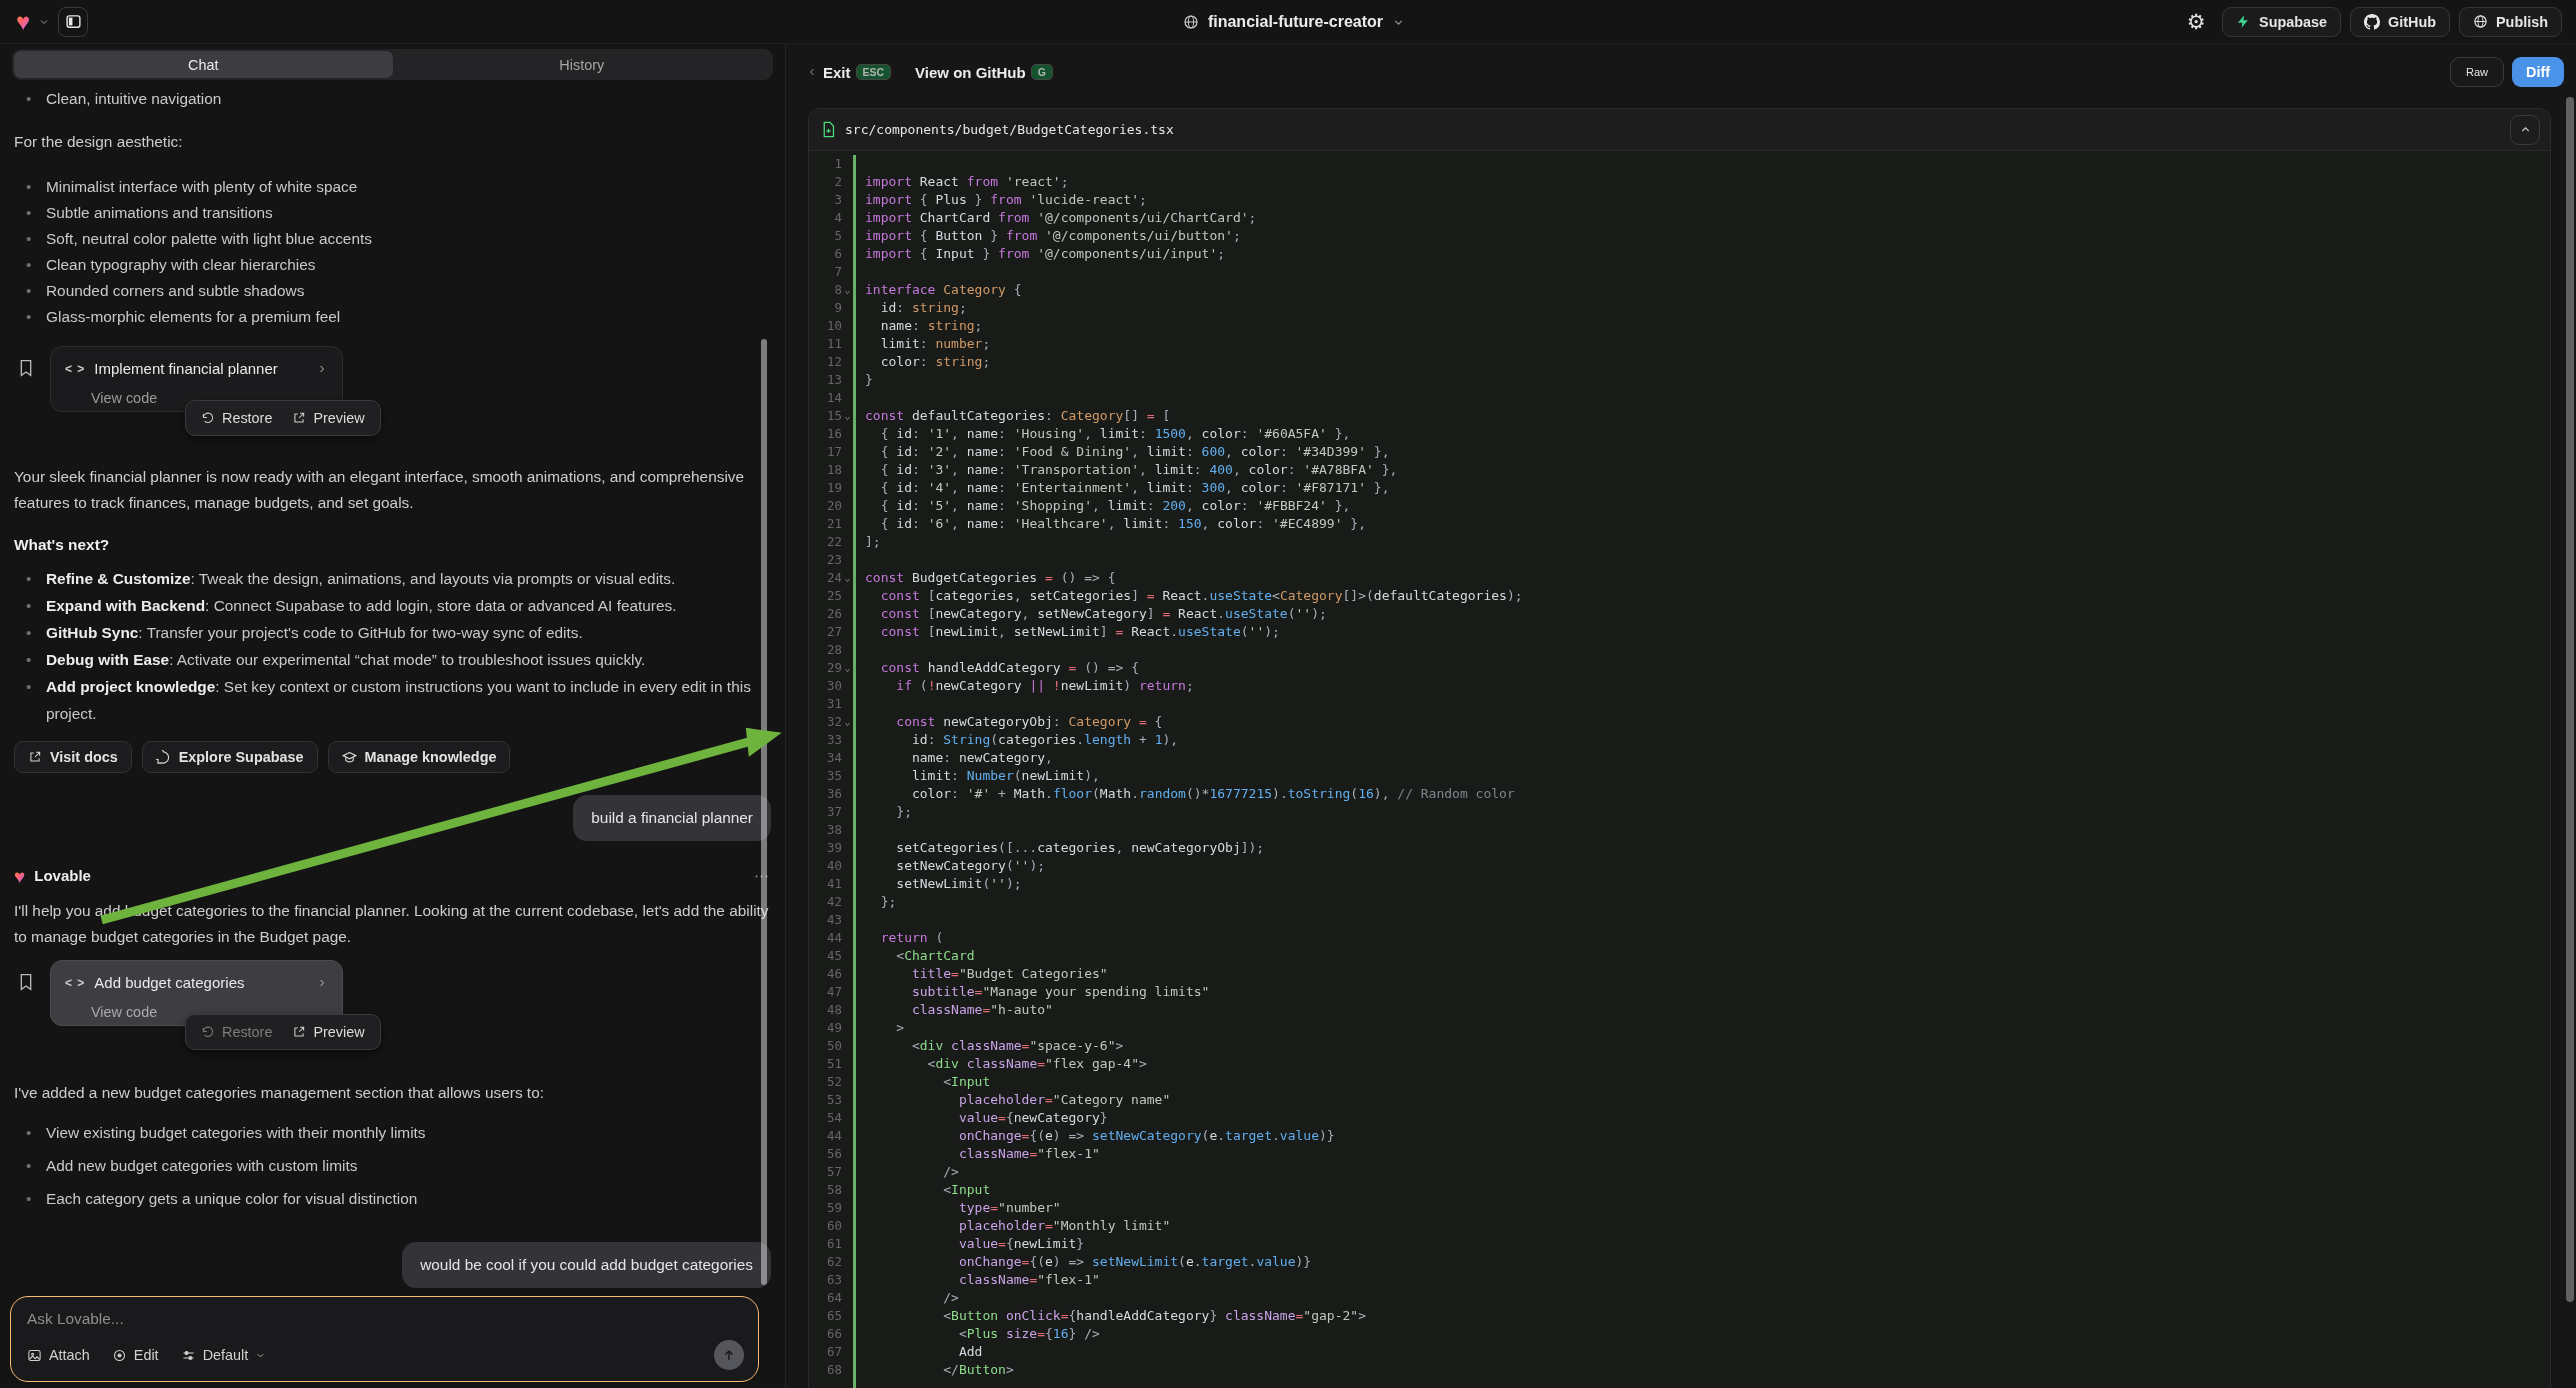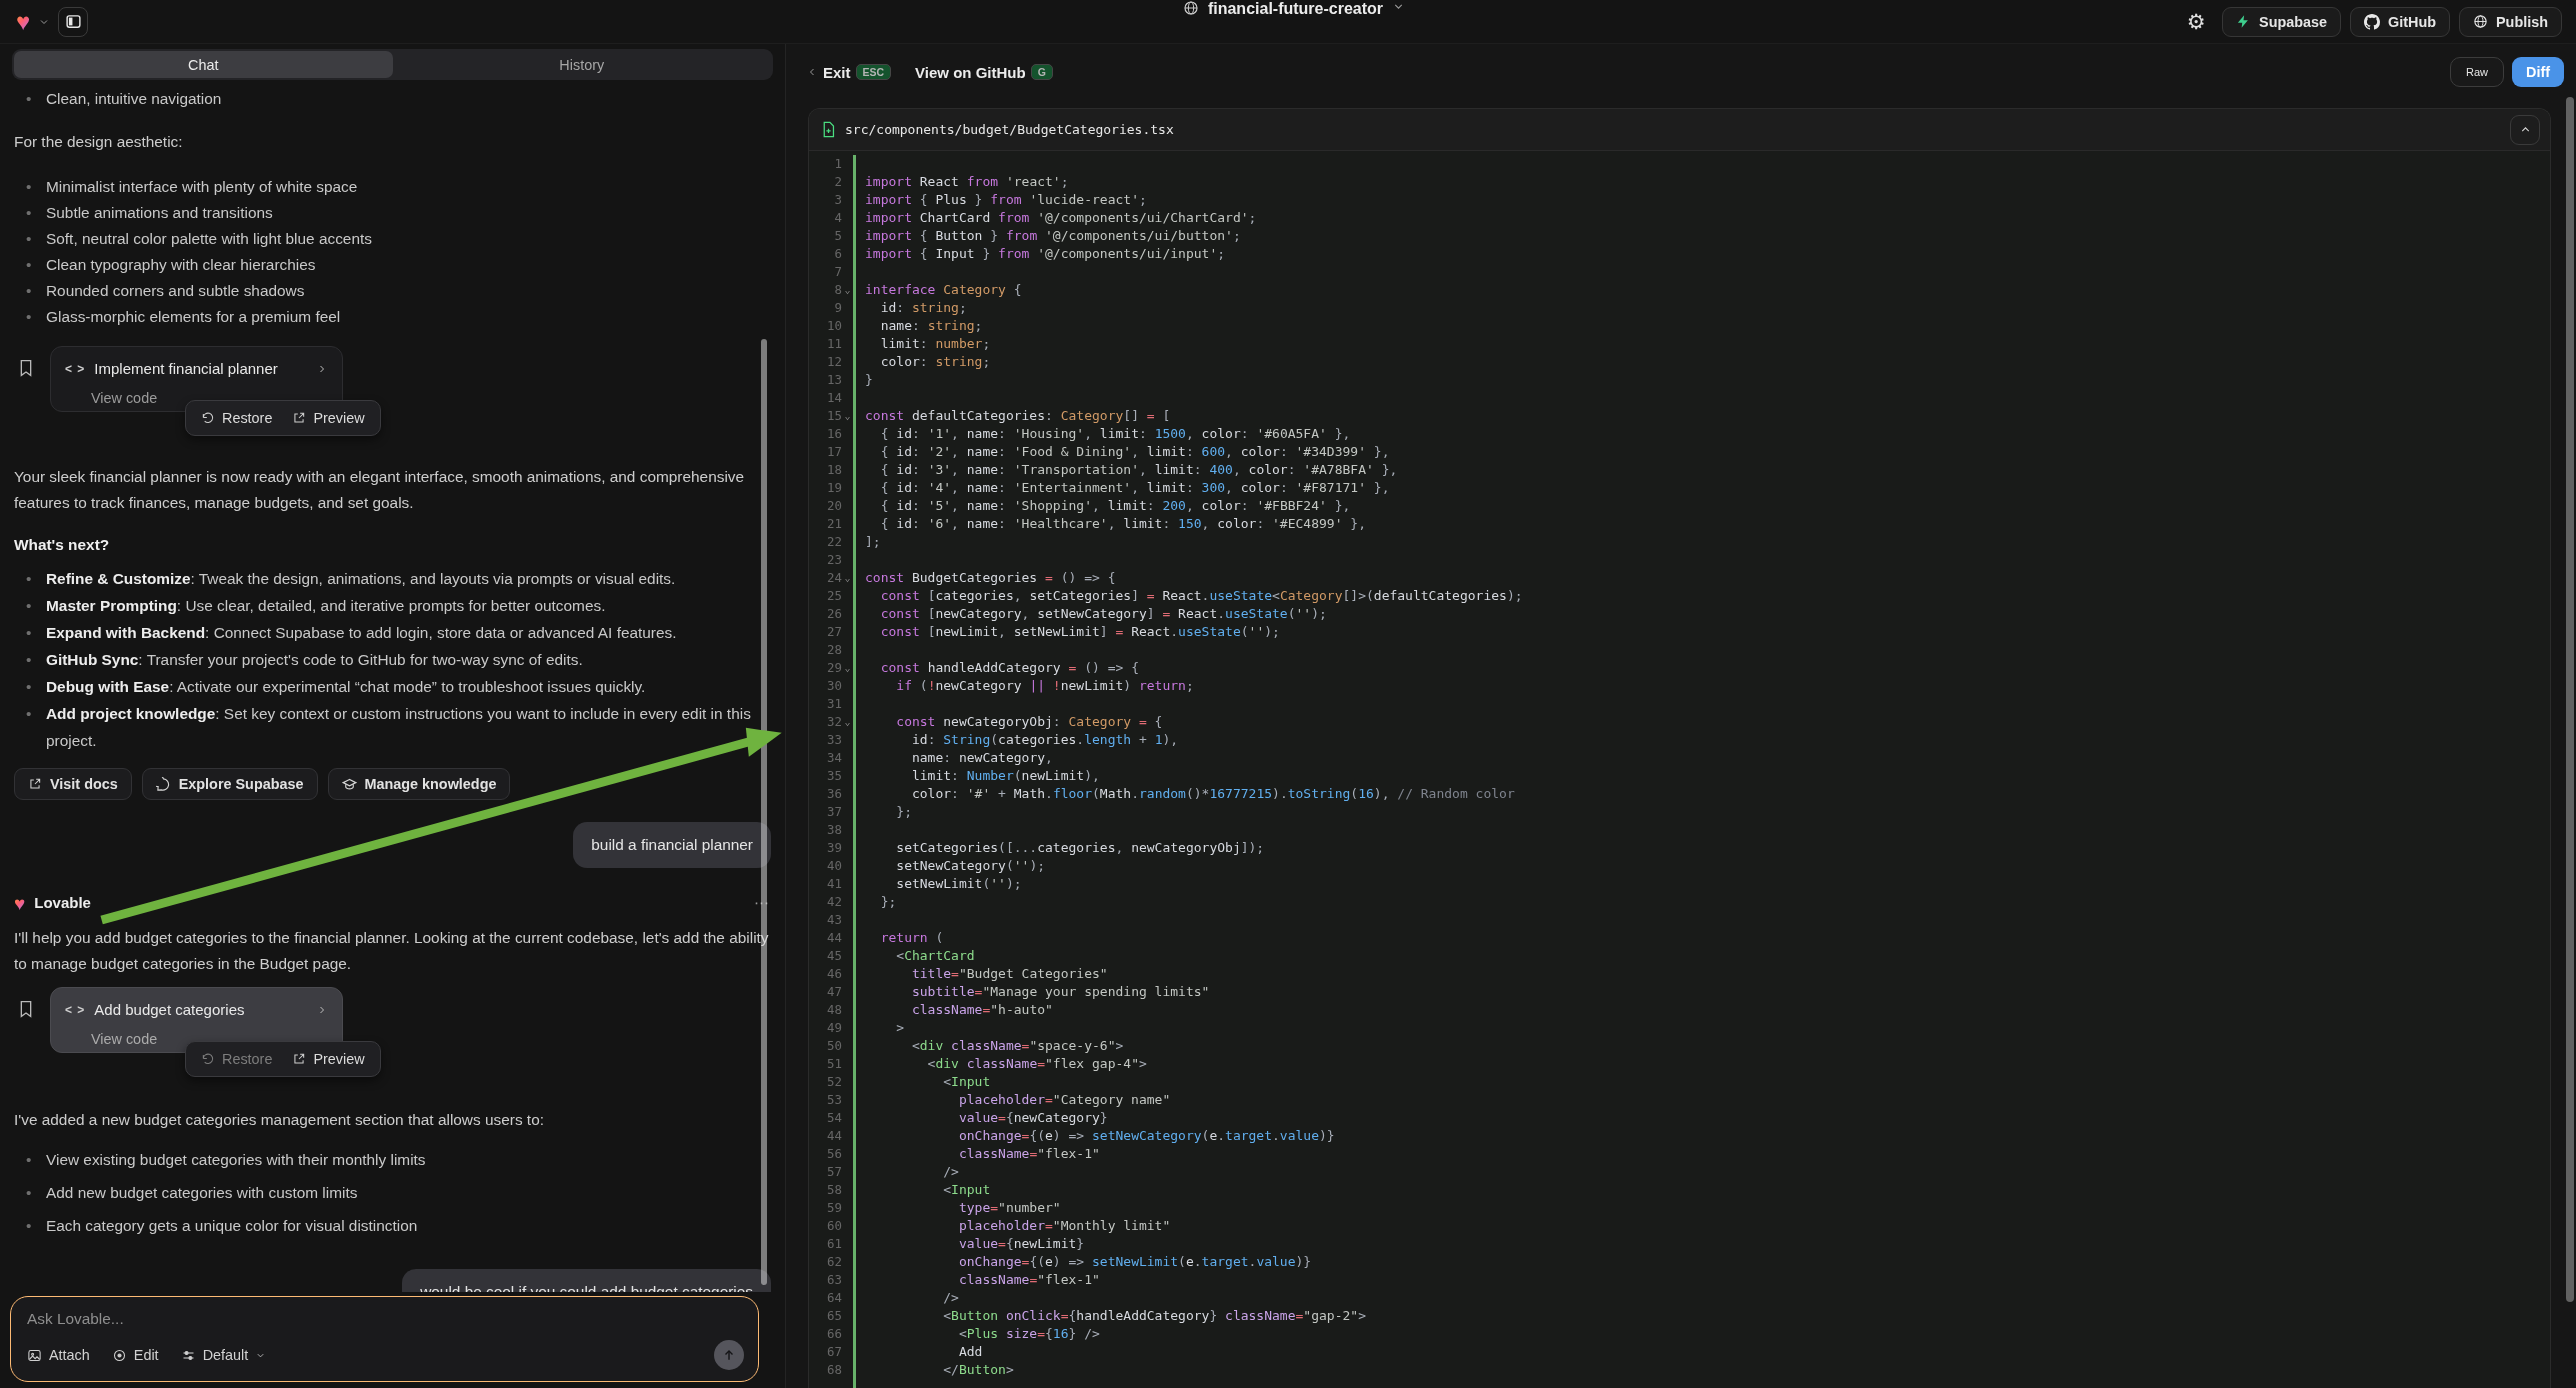--- a/index.html
+++ b/index.html
@@ -10,21 +10,21 @@
 
   
   .topbar{position:absolute;left:0;top:0;width:2576px;height:44px;background:#141414;
           border-bottom:1px solid #1e1e1e;display:flex;align-items:center;z-index:5}
   .tb-left{display:flex;align-items:center;gap:8px;padding-left:16px}
   .heart{font-size:24px;line-height:1;background:linear-gradient(135deg,#ff9a3c 10%,#ff5f6d 45%,#c86dd7 80%);
          -webkit-background-clip:text;background-clip:text;color:transparent}
   .chev{stroke:#9a9a9a;fill:none;stroke-width:2}
   .iconbtn{width:30px;height:30px;border:1px solid #3a3a3a;border-radius:8px;display:flex;
            align-items:center;justify-content:center;background:transparent}
-  .tb-center{position:absolute;left:12px;right:0;top:0;height:44px;display:flex;
+  .tb-center{position:absolute;left:12px;right:0;top:0;height:44px;display:flex;align-items:center;
              justify-content:center;gap:9px;pointer-events:none}
   .tb-center *{pointer-events:auto}
   .proj{color:#ececec;font-size:16px;font-weight:600}
   .tb-right{margin-left:auto;display:flex;align-items:center;gap:9px;padding-right:14px}
   .pill{height:30px;display:flex;align-items:center;gap:8px;padding:0 13px;border:1px solid #363636;
         border-radius:9px;background:#1b1b1b;color:#e6e6e6;font-size:14.4px;font-weight:600}
   .gear{font-size:21px;color:#e0e0e0;border:none;background:transparent;width:34px;text-align:center}
 
   
   .chat-panel{position:absolute;left:0;top:44px;width:785px;bottom:0;background:#141414}
@@ -227,21 +227,20 @@
               </svg>
             <span>Preview</span>
           </span>
         </div>
       </div>
 
       <p class="para" style="margin-top:14px">Your sleek financial planner is now ready with an elegant interface, smooth animations, and comprehensive features to track finances, manage budgets, and set goals.</p>
       <p class="h-bold" style="margin-top:16px">What's next?</p>
       <ul class="bl" style="margin-top:7px">
           <li style="line-height: 27px;"><b>Refine &amp; Customize</b>: Tweak the design, animations, and layouts via prompts or visual edits.</li>
-          <li style="line-height: 27px;"><b>Master Prompting</b>: Use clear, detailed, and iterative prompts for better outcomes.</li>
           <li style="line-height: 27px;"><b>Expand with Backend</b>: Connect Supabase to add login, store data or advanced AI features.</li>
           <li style="line-height: 27px;"><b>GitHub Sync</b>: Transfer your project's code to GitHub for two-way sync of edits.</li>
           <li style="line-height: 27px;"><b>Debug with Ease</b>: Activate our experimental “chat mode” to troubleshoot issues quickly.</li>
           <li style="line-height: 27px;"><b>Add project knowledge</b>: Set key context or custom instructions you want to include in every edit in this project.</li>
         </ul>
 
       <div class="actionrow">
         <span class="act">
           <svg width="14" height="14" viewBox="0 0 24 24">
               <path d="M14 4h6v6M20 4l-8 8M10 5H5v14h14v-5"></path>

